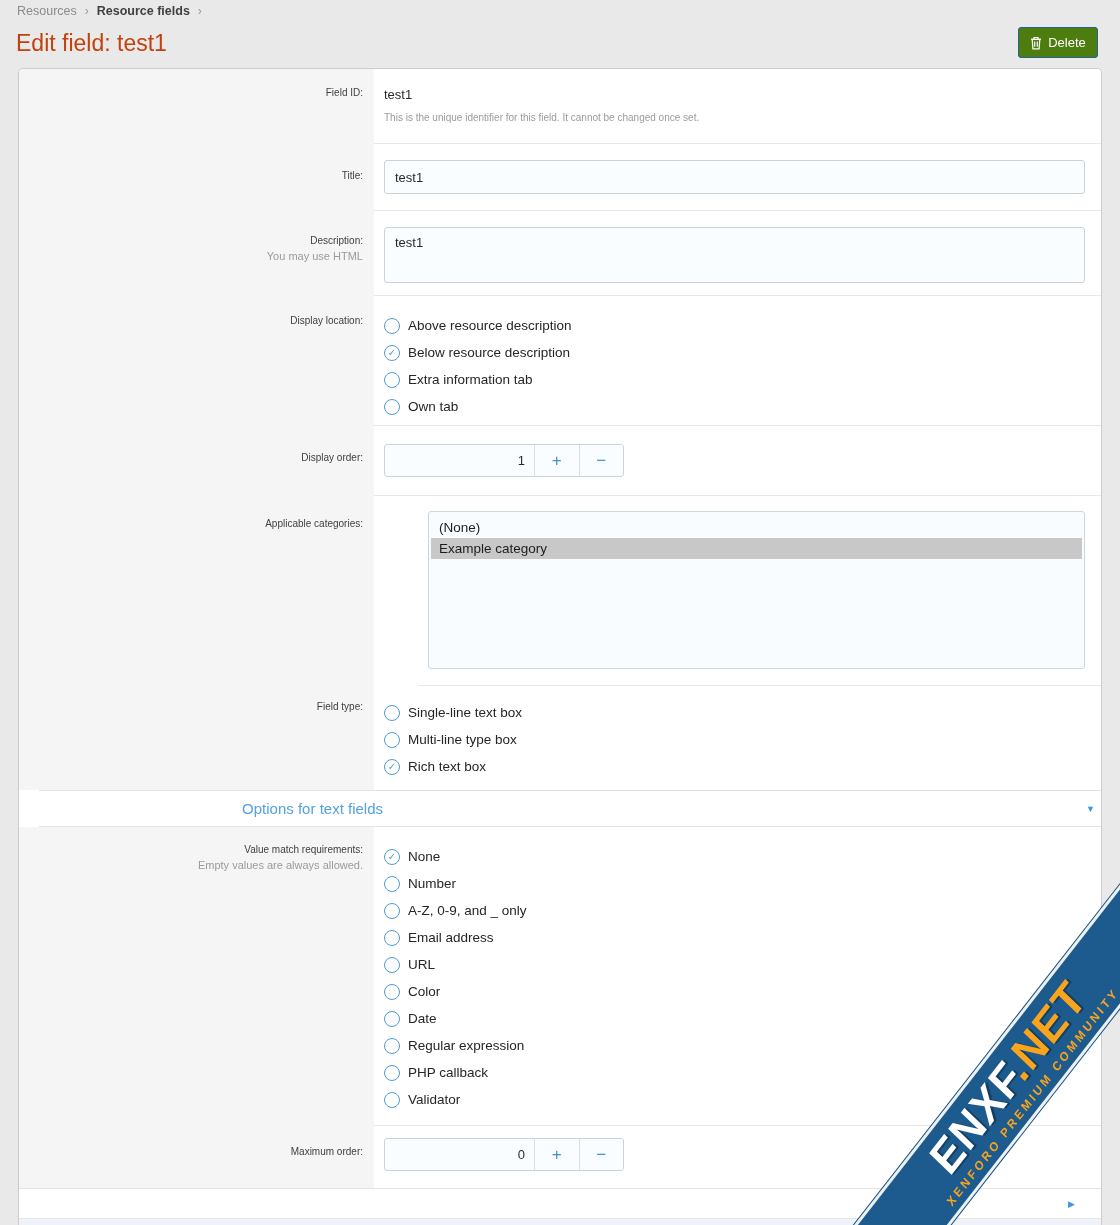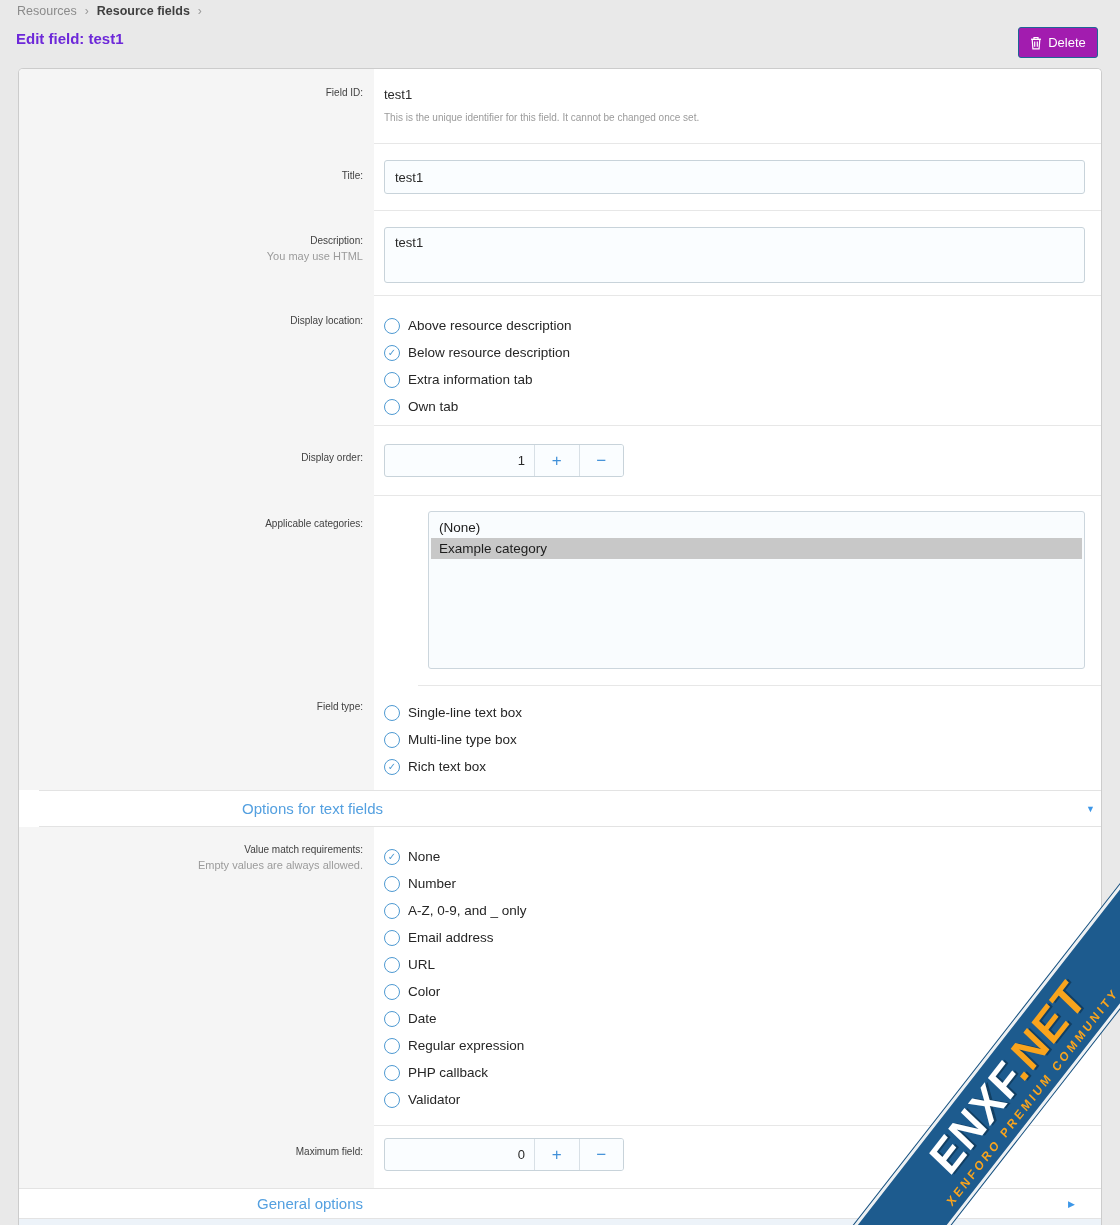--- a/index.html
+++ b/index.html
@@ -18,27 +18,27 @@
     position: absolute; left: 17px; top: 4px;
     font-size: 12.5px; color: #8b8b8b;
     display: flex; gap: 8px; align-items: center;
   }
   .breadcrumb .crumb { color: #8b8b8b; cursor: pointer; }
   .breadcrumb .crumb.bold { color: #3f3f3f; font-weight: bold; }
   .breadcrumb .sep { color: #9a9a9a; font-size: 12px; }
 
   .page-title {
     position: absolute; left: 16px; top: 30px;
-    font-size: 15px; font-weight: 700; color: #6d28d9;
+    font-size: 23px; font-weight: 400; color: #c2410c;
   }
 
   .delete-btn {
     position: absolute; left: 1018px; top: 27px;
     width: 80px; height: 31px;
-    background: #a21caf; border: 1px solid #1f6496; border-radius: 3px;
+    background: #4d7c0f; border: 1px solid #1f6496; border-radius: 3px;
     color: #fff; font-size: 13px; font-family: inherit;
     display: flex; align-items: center; justify-content: center; gap: 6px;
     cursor: pointer;
   }
 
   
   .panel {
     position: absolute; left: 18px; top: 68px;
     width: 1084px; height: 1157px;
     border: 1px solid #cccccc; border-bottom: none;
@@ -376,33 +376,32 @@
           <div class="radio-option">
             <span class="radio-circle"></span>
             <span class="radio-label">Validator</span>
           </div>
         </div>
     </div>
   </div>
 
   <div class="form-row row-max-length">
     <div class="label-col">
-      <div class="lbl">Maximum field:</div>
+      <div class="lbl">Maximum order:</div>
     </div>
     <div class="content-col">
       <div class="number-group">
         <input type="text" value="0" style="">
         <button><span>+</span></button>
         <button><span>−</span></button>
       </div>
     </div>
   </div>
 
   <div class="section-header header-general">
-    <div class="header-text">General options</div>
     <div class="header-arrow">▶</div>
   </div>
 
   <div class="bottom-strip"></div>
 </div>
 
 <div class="watermark">
   <div class="ribbon">
     <div class="brand"><span>ENXF</span><span class="tld">.NET</span></div>
     <div class="tagline">XENFORO PREMIUM COMMUNITY</div>

